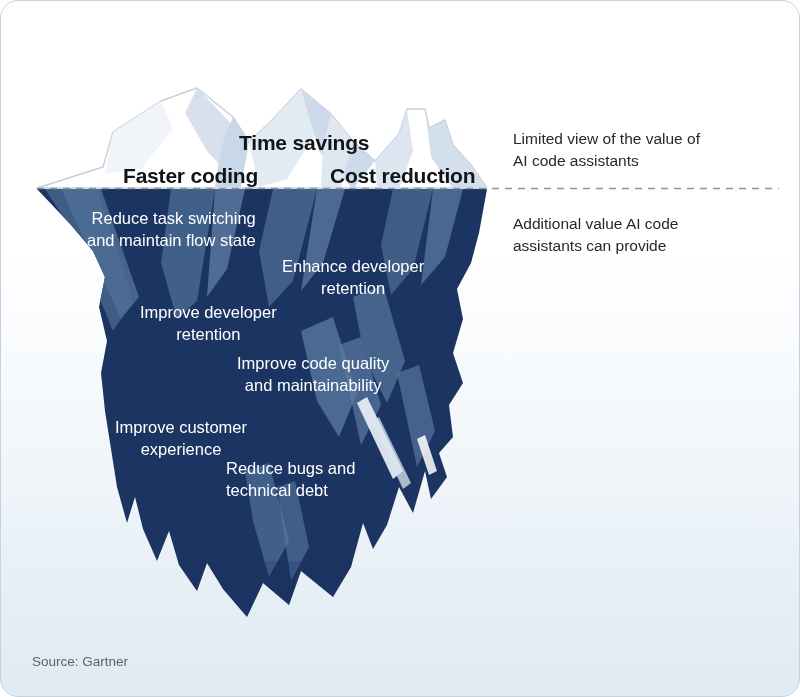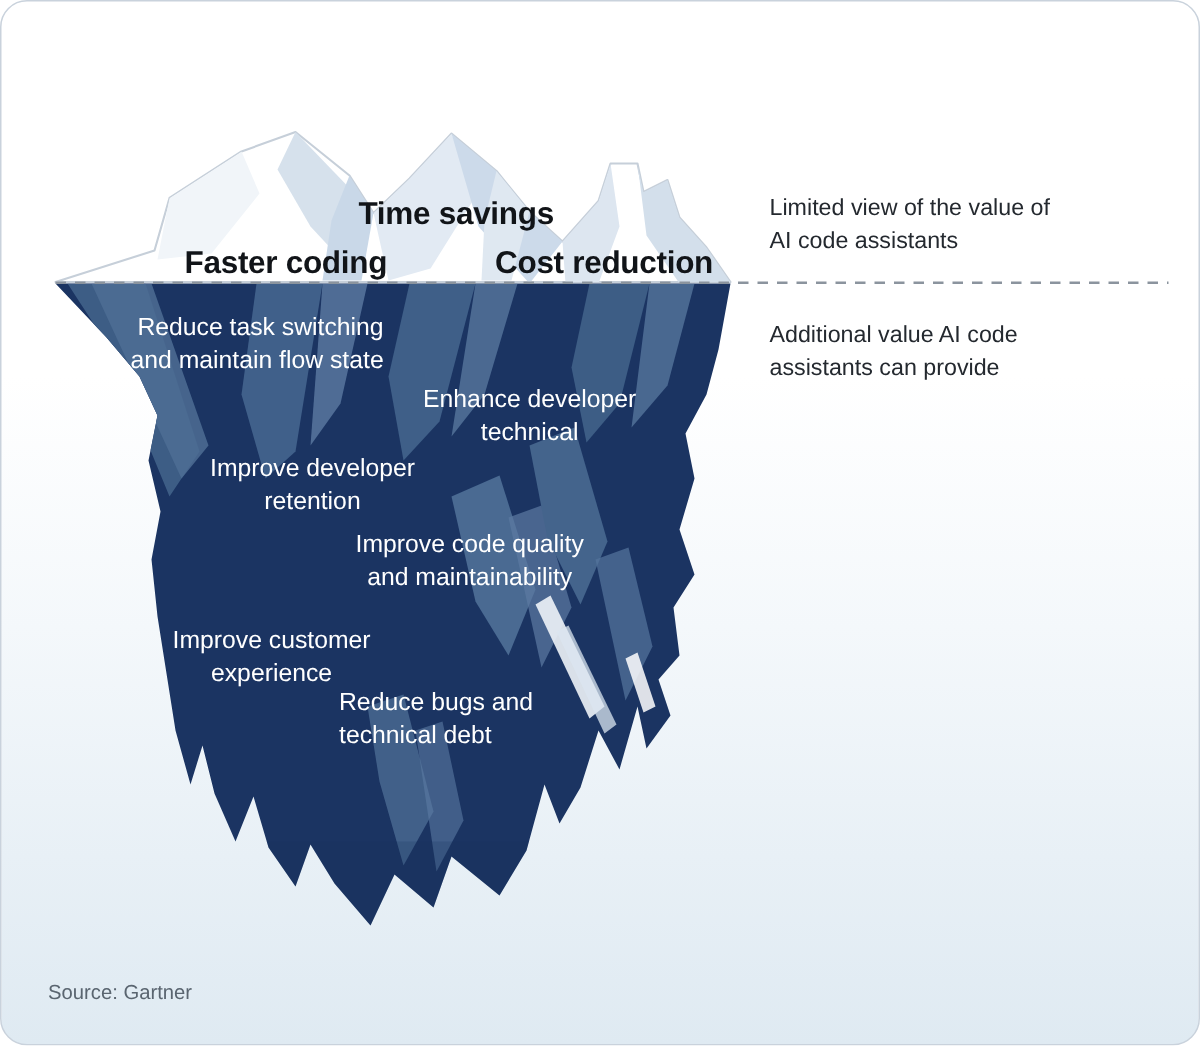--- a/index.html
+++ b/index.html
@@ -171,21 +171,21 @@
     </svg>
   </div>
 
   <div class="surface-label sl-faster">Faster coding</div>
   <div class="surface-label sl-time">Time savings</div>
   <div class="surface-label sl-cost">Cost reduction</div>
 
   <div class="deep-label dl-task">Reduce task switching
 and maintain flow state</div>
   <div class="deep-label dl-enhance">Enhance developer
-technical</div>
+retention</div>
   <div class="deep-label dl-retention">Improve developer
 retention</div>
   <div class="deep-label dl-quality">Improve code quality
 and maintainability</div>
   <div class="deep-label dl-customer">Improve customer
 experience</div>
   <div class="deep-label dl-bugs">Reduce bugs and
 technical debt</div>
 
   <div class="annotation an-additional">Additional value AI code

